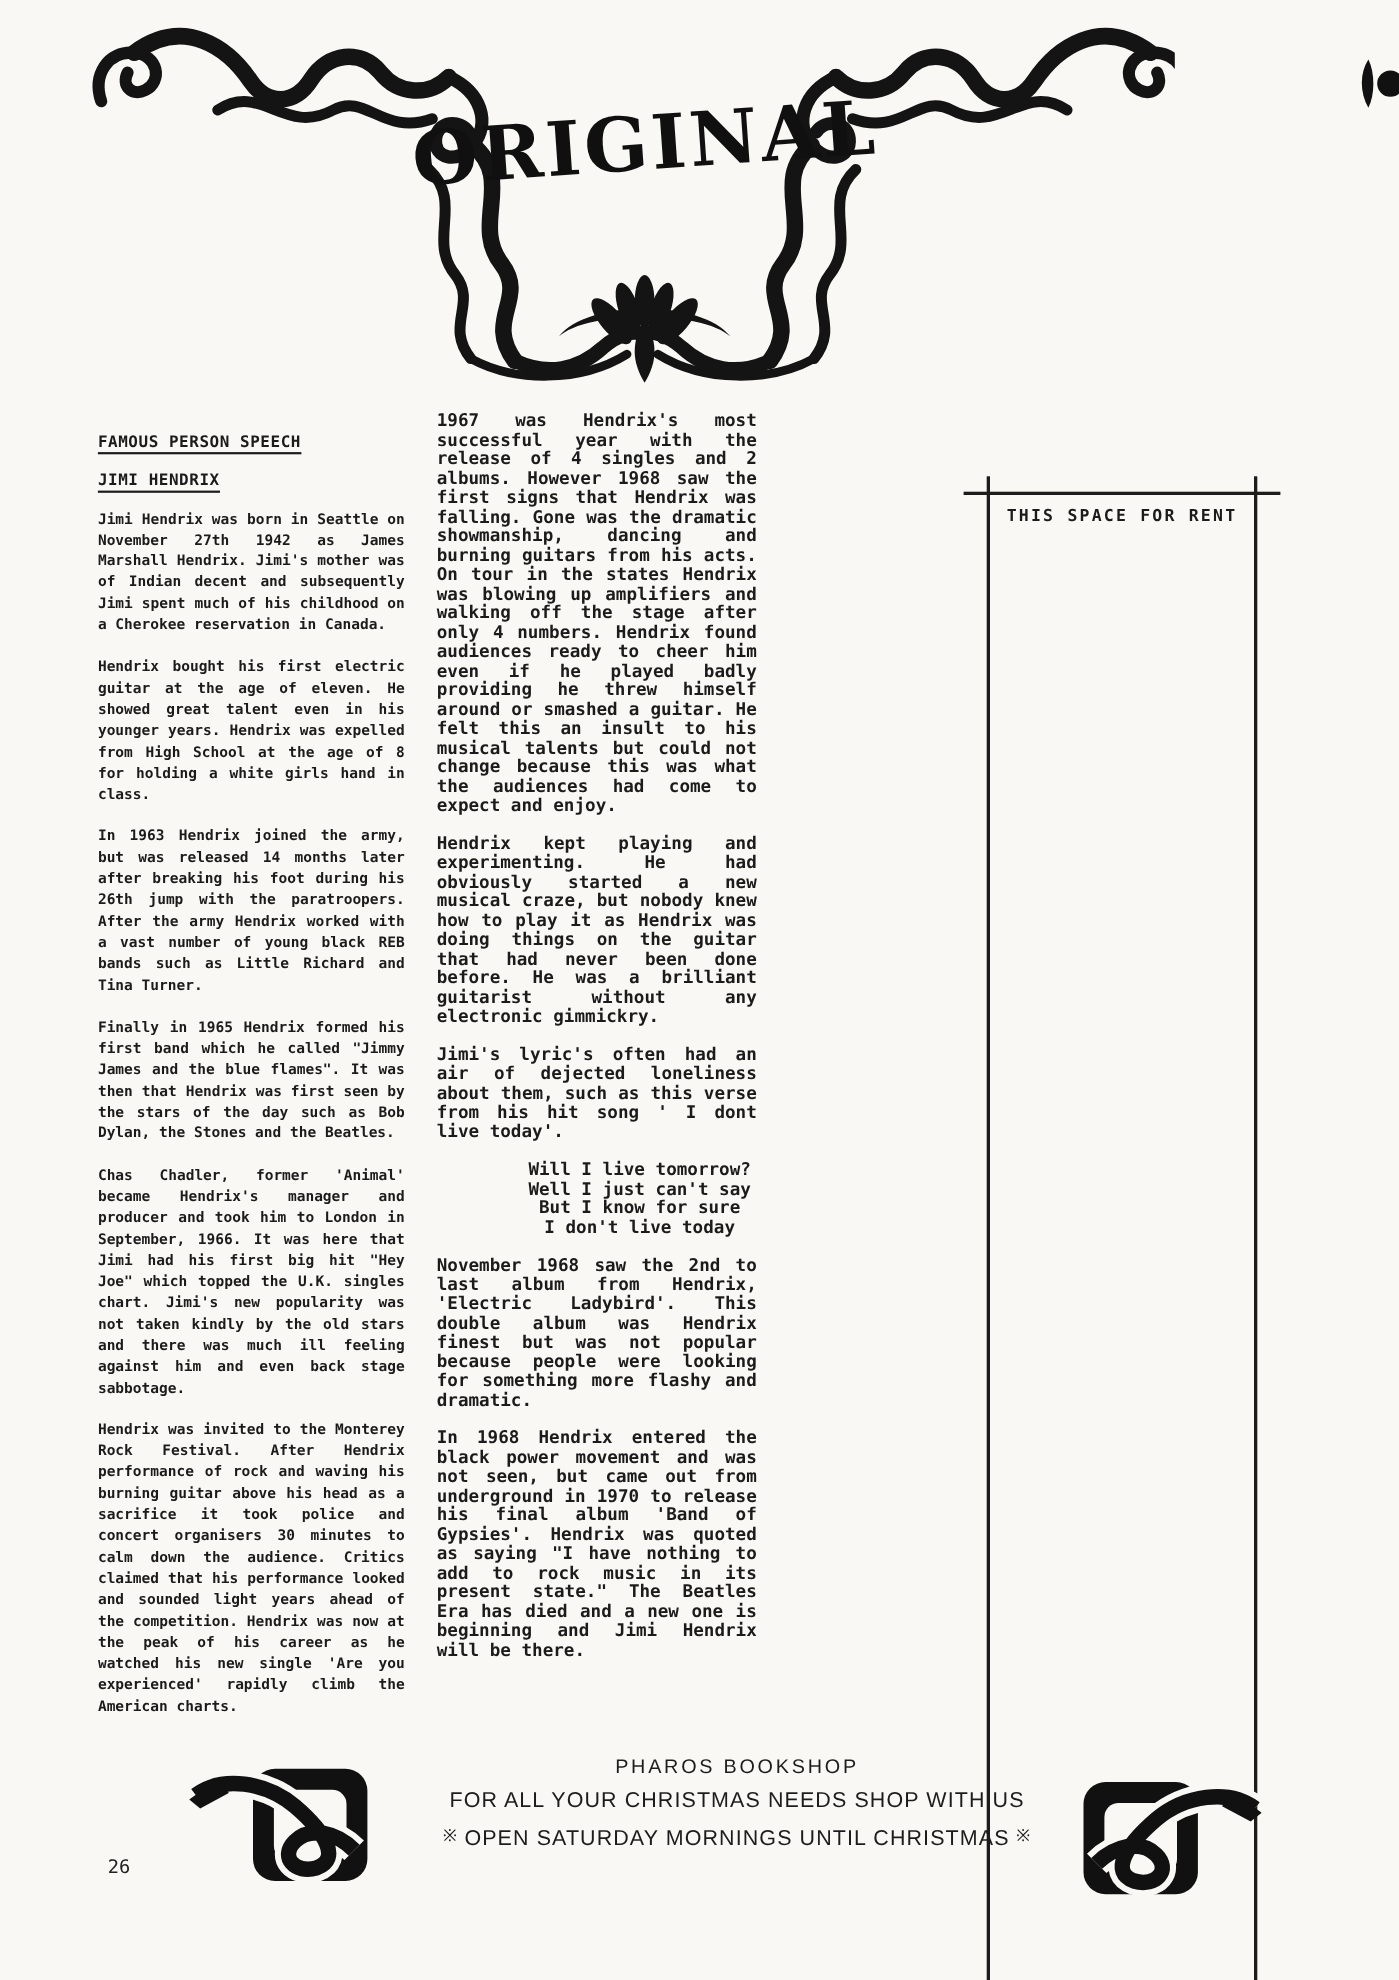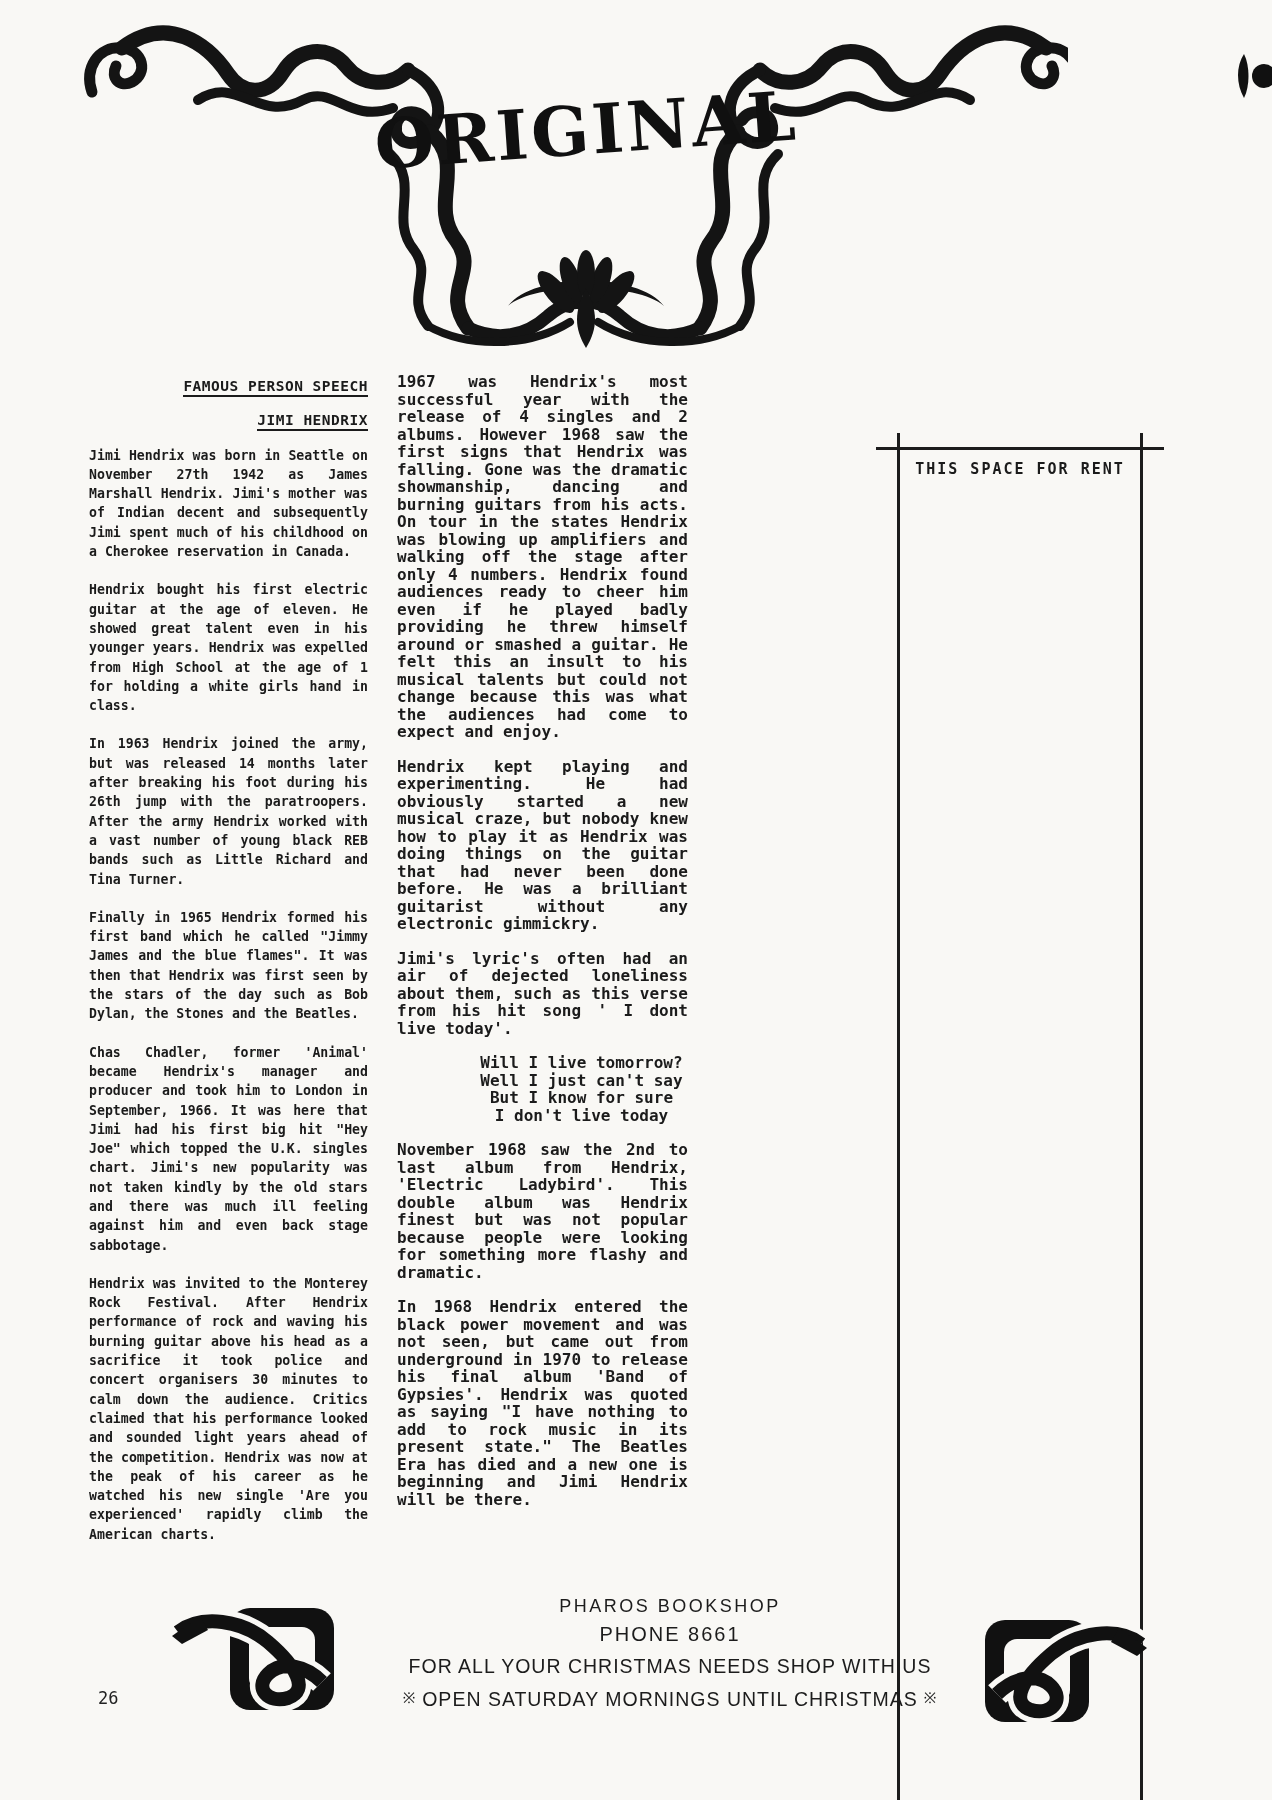--- a/index.html
+++ b/index.html
@@ -10,21 +10,21 @@
   }
   
   .header-ornament { position:absolute; left:78px; top:4px; }
   .corner-mark { position:absolute; left:1234px; top:50px; }
   
   .col { position:absolute; font-weight:bold; color:#1b1b1b; }
   .col-1 { left:89px;  top:377px; width:279px; font-size:13.2px; line-height:19.3px; }
   .col-2 { left:397px; top:373px; width:291px; font-size:16px; line-height:17.5px; }
   .col p { margin:0 0 17px 0; text-align:justify; }
   .col-1 p { margin-bottom:19px; }
-  .heading { text-align:right; margin:0 0 15px 0; font-size:14.5px; letter-spacing:.5px; }
+  .heading { text-align:left; margin:16px 0 15px 0; font-size:14.5px; letter-spacing:.5px; }
   .heading span { border-bottom:2px solid #1b1b1b; padding-bottom:1px; }
   .verse { margin:0 0 17px 78px; }
   .verse div { text-align:center; }
   
   .rent-box { position:absolute; left:897px; top:410px; width:246px; height:1388px;margin-top:37px; }
   .rent-box .hline, .rent-box .vline { position:absolute; background:#1c1c1c; }
   .rent-box .hline { height:3px; left:-21px; right:-21px; }
   .rent-box .h-top { top:0; } .rent-box .h-bottom { bottom:0; }
   .rent-box .vline { width:3px; top:-14px; bottom:-19px; }
   .rent-box .v-left { left:0; } .rent-box .v-right { right:0; }
@@ -79,21 +79,21 @@
   </svg>
 
   <div class="col col-1">
     <div class="heading">
       <span>FAMOUS PERSON SPEECH</span>
     </div>
     <div class="heading">
       <span>JIMI HENDRIX</span>
     </div>
     <p>Jimi Hendrix was born in Seattle on November 27th 1942 as James Marshall Hendrix. Jimi's mother was of Indian decent and subsequently Jimi spent much of his childhood on a Cherokee reservation in Canada.</p>
-    <p>Hendrix bought his first electric guitar at the age of eleven. He showed great talent even in his younger years. Hendrix was expelled from High School at the age of 1 for holding a white girls hand in class.</p>
+    <p>Hendrix bought his first electric guitar at the age of eleven. He showed great talent even in his younger years. Hendrix was expelled from High School at the age of 8 for holding a white girls hand in class.</p>
     <p>In 1963 Hendrix joined the army, but was released 14 months later after breaking his foot during his 26th jump with the paratroopers. After the army Hendrix worked with a vast number of young black REB bands such as Little Richard and Tina Turner.</p>
     <p>Finally in 1965 Hendrix formed his first band which he called "Jimmy James and the blue flames". It was then that Hendrix was first seen by the stars of the day such as Bob Dylan, the Stones and the Beatles.</p>
     <p>Chas Chadler, former 'Animal' became Hendrix's manager and producer and took him to London in September, 1966. It was here that Jimi had his first big hit "Hey Joe" which topped the U.K. singles chart. Jimi's new popularity was not taken kindly by the old stars and there was much ill feeling against him and even back stage sabbotage.</p>
     <p>Hendrix was invited to the Monterey Rock Festival. After Hendrix performance of rock and waving his burning guitar above his head as a sacrifice it took police and concert organisers 30 minutes to calm down the audience. Critics claimed that his performance looked and sounded light years ahead of the competition. Hendrix was now at the peak of his career as he watched his new single 'Are you experienced' rapidly climb the American charts.</p>
   </div>
 
   <div class="col col-2">
     <p>1967 was Hendrix's most successful year with the release of 4 singles and 2 albums. However 1968 saw the first signs that Hendrix was falling. Gone was the dramatic showmanship, dancing and burning guitars from his acts. On tour in the states Hendrix was blowing up amplifiers and walking off the stage after only 4 numbers. Hendrix found audiences ready to cheer him even if he played badly providing he threw himself around or smashed a guitar. He felt this an insult to his musical talents but could not change because this was what the audiences had come to expect and enjoy.</p>
     <p>Hendrix kept playing and experimenting. He had obviously started a new musical craze, but nobody knew how to play it as Hendrix was doing things on the guitar that had never been done before. He was a brilliant guitarist without any electronic gimmickry.</p>
     <p>Jimi's lyric's often had an air of dejected loneliness about them, such as this verse from his hit song ' I dont live today'.</p>
@@ -132,18 +132,17 @@
       <rect x="58" y="8" width="104" height="102" rx="20" fill="#111"></rect>
       <rect x="77" y="27" width="66" height="64" rx="13" fill="#f9f8f5"></rect>
       <path d="M 6 32 C 30 14 70 20 96 42 C 124 66 138 90 116 98 C 96 104 82 88 96 74 C 110 60 134 66 150 82" fill="none" stroke="#f9f8f5" stroke-width="25"></path>
       <path d="M 6 32 C 30 14 70 20 96 42 C 124 66 138 90 116 98 C 96 104 82 88 96 74 C 110 60 134 66 150 82" fill="none" stroke="#111" stroke-width="14"></path>
       <path d="M 0 36 L 28 16 L 36 30 L 10 44 Z" fill="#111"></path>
     </g>
   </svg>
 
   <div class="footer-text">
     <div class="shop-name">PHAROS BOOKSHOP</div>
-    <div class="shop-phone">PHONE 8661</div>
     <div class="shop-line">FOR ALL YOUR CHRISTMAS NEEDS SHOP WITH US</div>
     <div class="shop-line"><span class="star">※</span><span>OPEN SATURDAY MORNINGS UNTIL CHRISTMAS</span><span class="star">※</span></div>
   </div>
 
 </div>
 
 </body></html>

